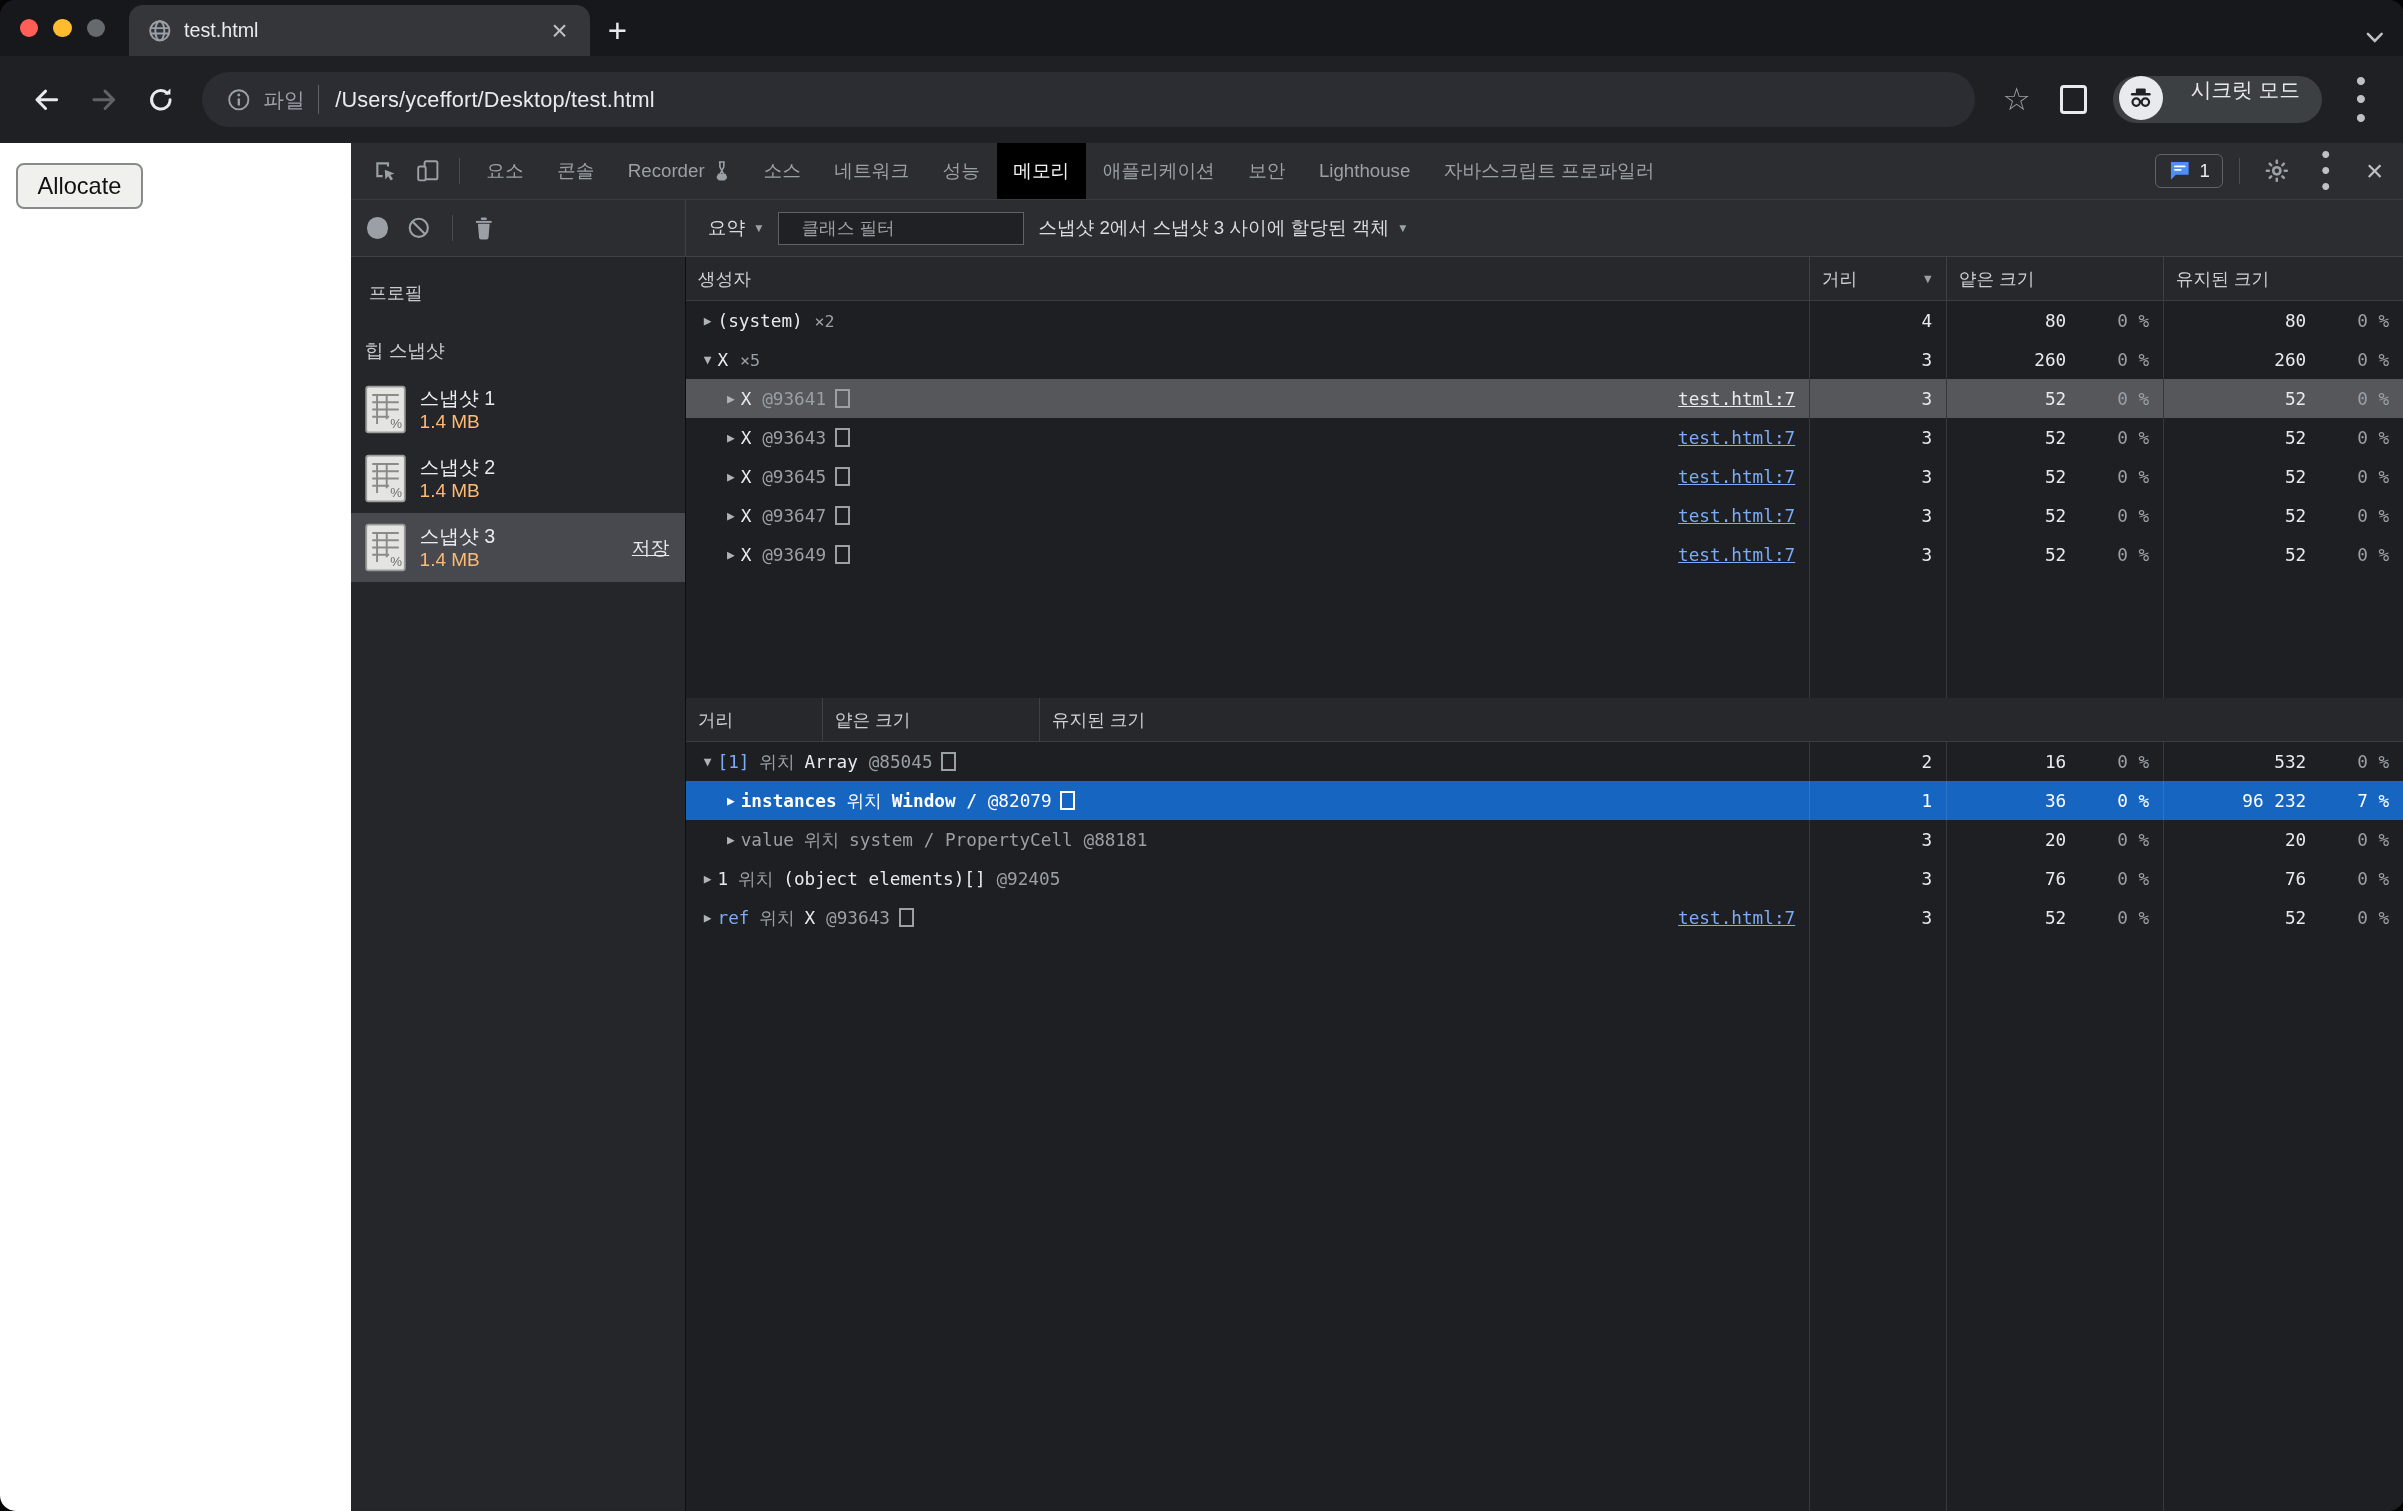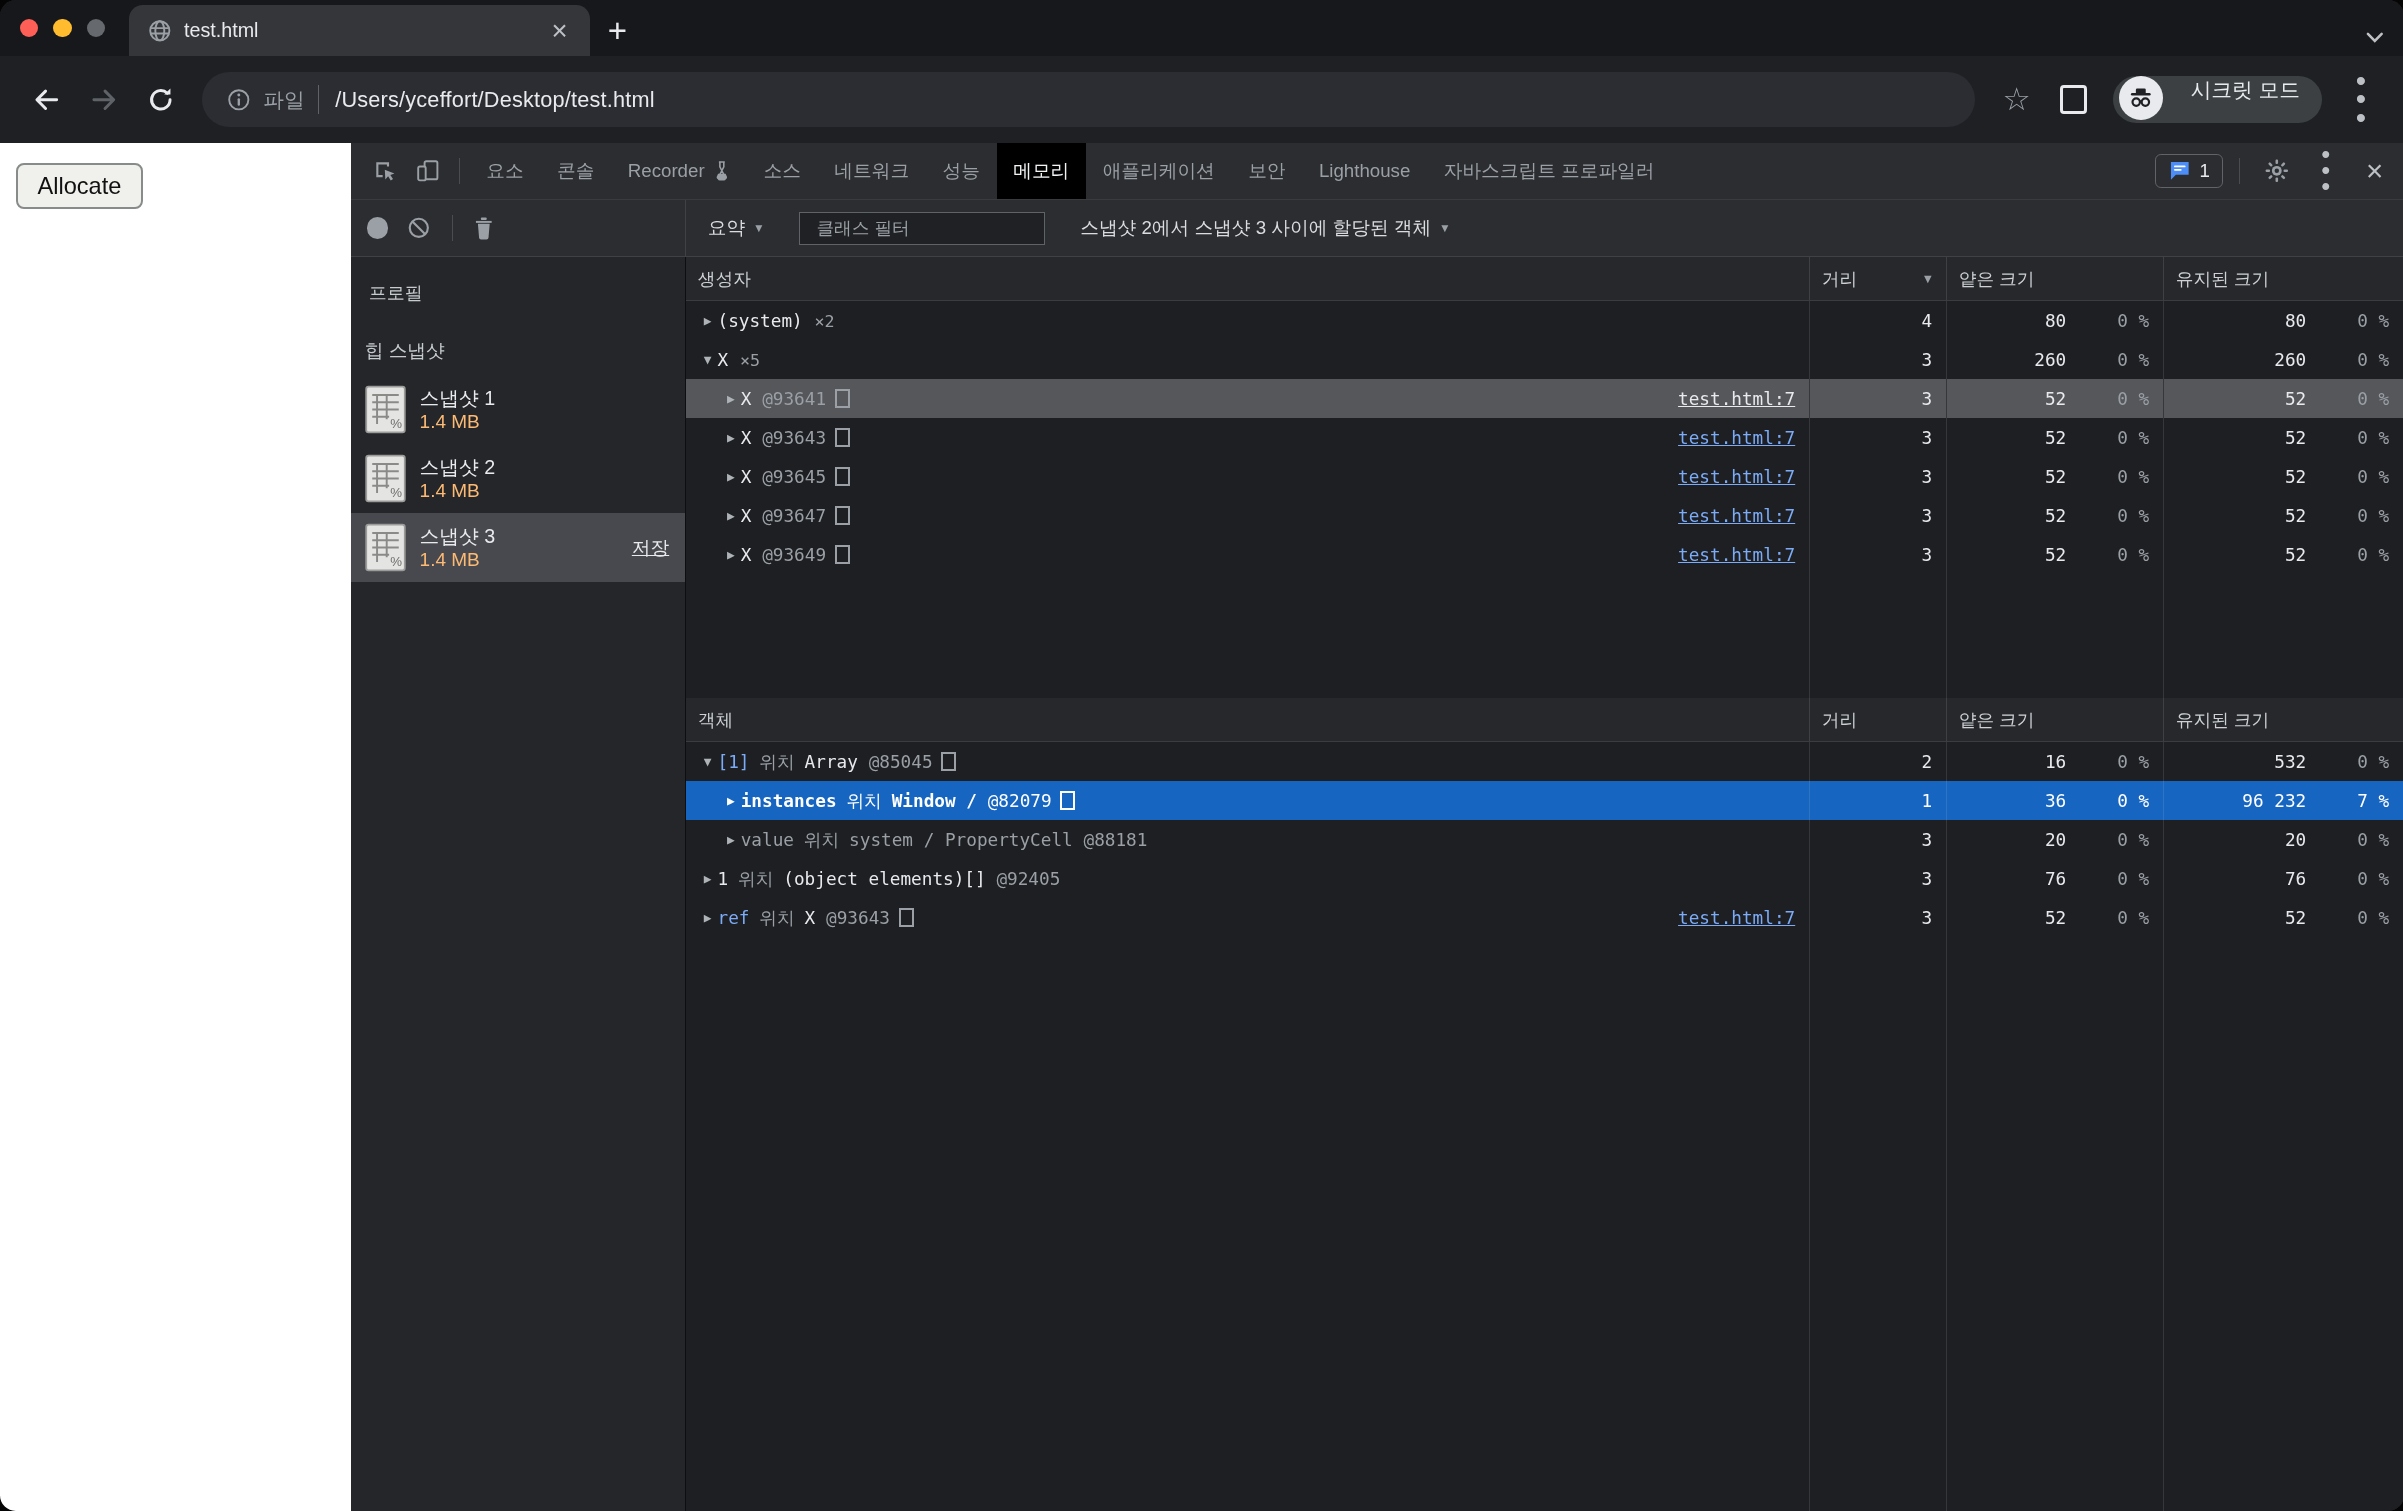--- a/index.html
+++ b/index.html
@@ -46,21 +46,21 @@
   .issues-btn{display:flex;align-items:center;gap:7.9px;border:1px solid #606368;border-radius:5.9px;padding:4.9px 11.8px;}
   .issues-count{color:#E8EAED;font-size:18.7px;}
   .dt-close{color:#BDC1C6;font-size:29.6px;line-height:1;}
 
   .dt-toolbar{height:56px;background:#2B2D30;border-bottom:1px solid #404144;display:flex;align-items:stretch;}
   .dt-toolbar-left{width:335px;border-right:1px solid #404144;display:flex;align-items:center;gap:9.9px;padding-left:15.8px;box-sizing:border-box;}
   .rec-dot{width:21.7px;height:21.7px;border-radius:50%;background:#9AA0A6;margin-right:7.9px;}
   .dt-toolbar-right{flex:1;display:flex;align-items:center;padding-left:15.8px;gap:7.9px;}
   .dropdown{display:flex;align-items:center;gap:7.9px;color:#DADCE0;font-size:18.7px;padding:3.9px 5.9px;}
   .dd-arrow{font-size:11.8px;color:#9AA0A6;}
-  .classfilter{width:246px;height:33px;background:#202124;border:1px solid #5F6368;color:#E8EAED;font-size:17.7px;padding:0 16px;margin:0 21px;box-sizing:border-box;}
+  .classfilter{width:246px;height:33px;background:#202124;border:1px solid #5F6368;color:#E8EAED;font-size:17.7px;padding:0 22px;margin:0 0;box-sizing:border-box;}
   .classfilter::placeholder{color:#9AA0A6;}
 
   .dt-body{flex:1;display:flex;min-height:0;}
   .dt-sidebar{width:335px;background:#242629;border-right:1px solid #0E0E10;box-sizing:border-box;display:flex;flex-direction:column;}
   .sb-profiles{color:#C7CBCF;font-size:18px;padding:23.6px 0 0 17.7px;}
   .sb-heap{color:#C7CBCF;font-size:18.7px;padding:33px 0 11.8px 13.8px;}
   .snap-item{display:flex;align-items:center;height:69px;padding-left:13.8px;gap:13.8px;}
   .snap-item.selected{background:#47494E;}
   .snap-name{color:#E8EAED;font-size:19.7px;line-height:1.25;}
   .snap-size{color:#fdba74;font-size:19px;line-height:1.25;}
@@ -546,23 +546,20 @@
 
           <div class="gfiller" style="height:124px">
             <div class="g-c g-obj"></div>
               <div class="g-c g-dist"></div>
               <div class="g-c g-sz"></div>
               <div class="g-c g-rt"></div>
           </div>
 
 
           <div class="gheader">
-            <div class="gh-cell gh-c1">
-                <span>객체</span>
-              </div>
             <div class="gh-cell gh-c2">
                 <span>거리</span>
               </div>
             <div class="gh-cell gh-c3">
                 <span>얕은 크기</span>
               </div>
             <div class="gh-cell gh-c4">
                 <span>유지된 크기</span>
               </div>
           </div>

